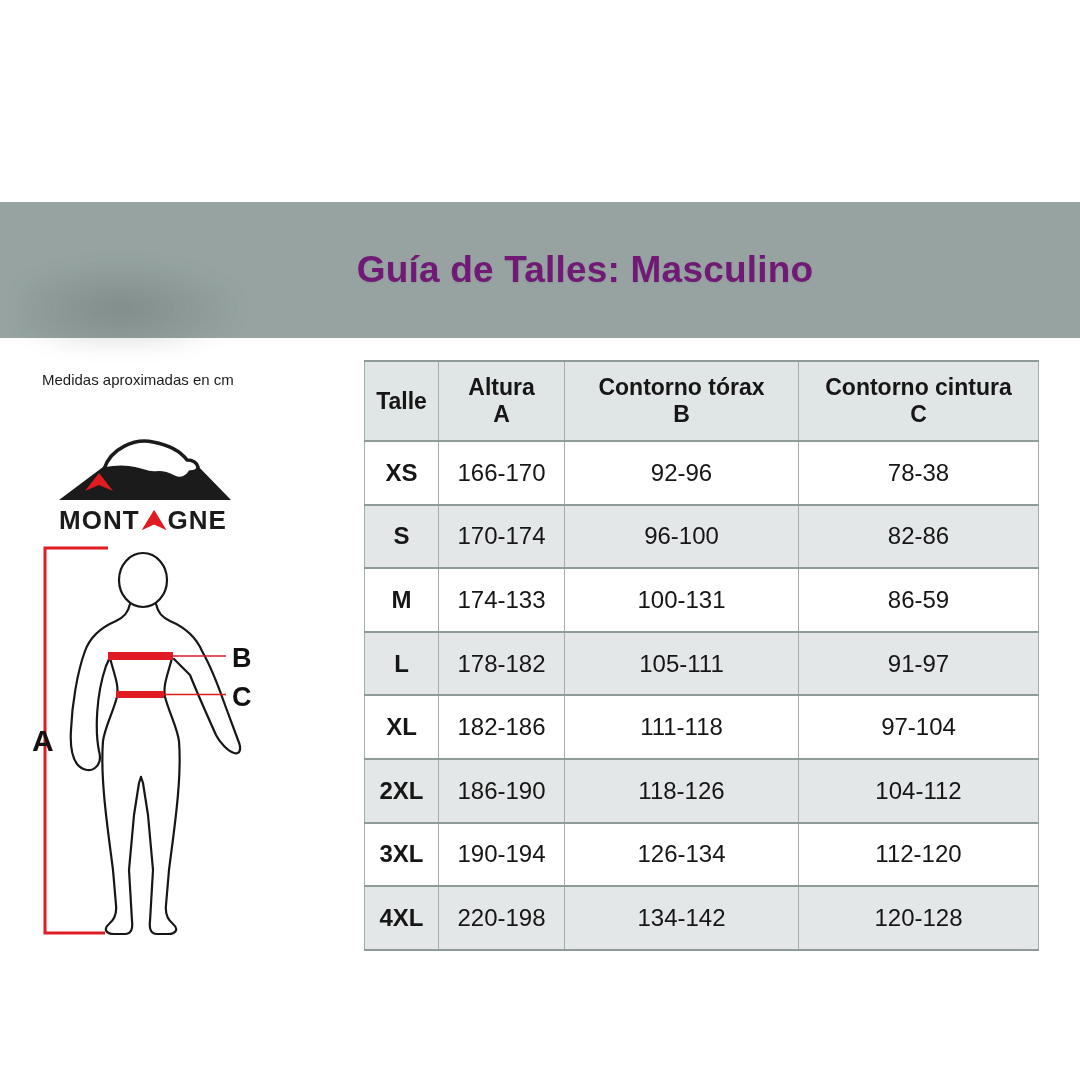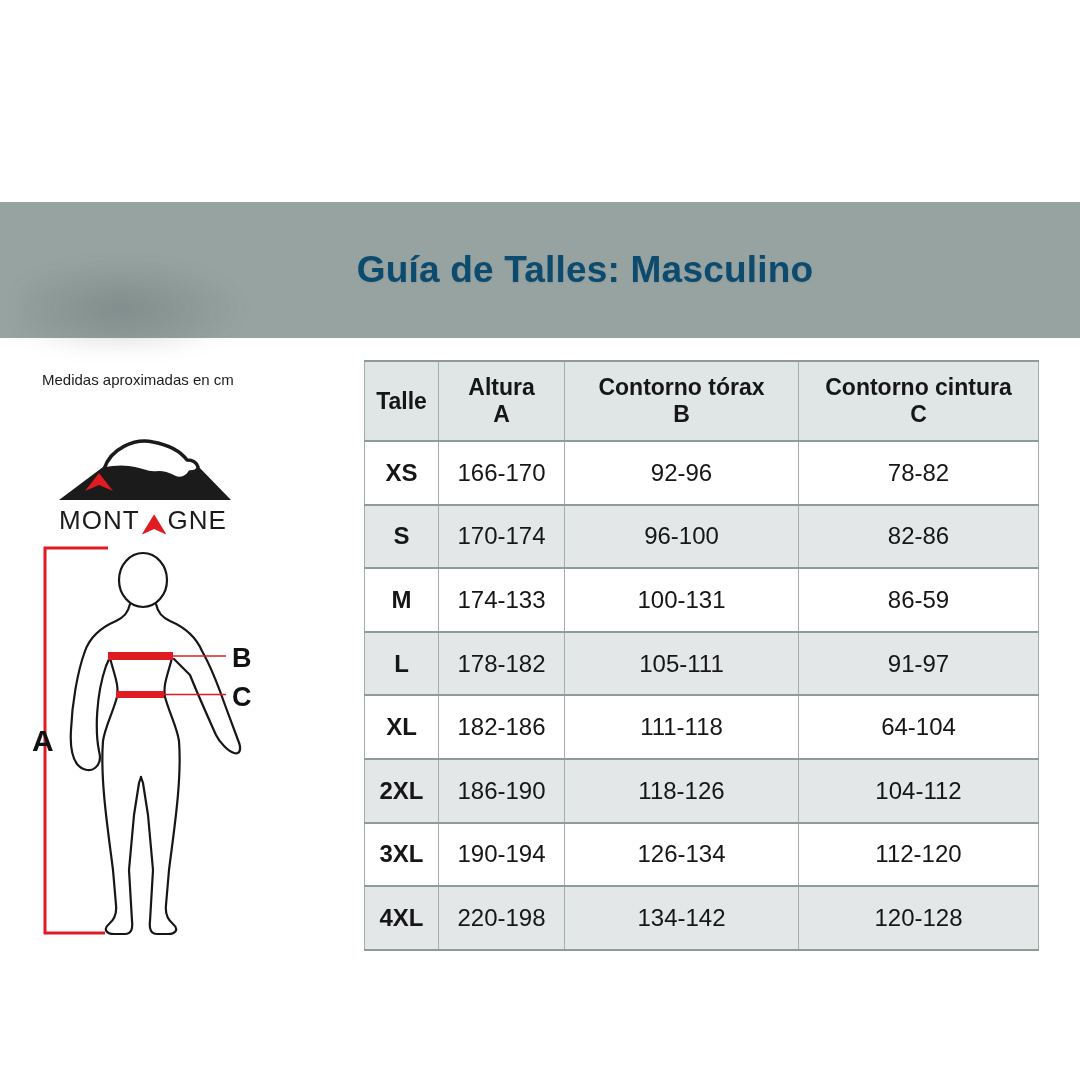--- a/index.html
+++ b/index.html
@@ -27,42 +27,42 @@
     background:var(--banner-bg);
     display:flex; align-items:center; justify-content:center;
   }
   .banner-smudge{
     position:absolute; left:18px; top:55px; width:230px; height:95px;
     background:radial-gradient(ellipse at 45% 55%, rgba(55,65,63,0.22), transparent 70%);
     filter:blur(7px);
     pointer-events:none;
   }
   .banner h1{
-    font-size:37px; font-weight:700; color:#0c4a6e;
+    font-size:37px; font-weight:700; color:#701a75;
     letter-spacing:0.2px;
     transform:translateX(45px);
     text-shadow:0 1px 2px rgba(0,0,0,0.08);
   }
 
   
   .intro{
     position:absolute; left:42px; top:366px; width:320px;
     font-size:15px; line-height:27px; color:#1c1c1c;
   }
   .intro .line2{font-weight:700;}
 
   
   .logo{
     position:absolute; left:45px; top:436px; width:196px;
   }
   .logo svg{display:block;}
   .wordmark{
-    display:flex; align-items:flex-end; justify-content:center;
+    display:flex; align-items:center; justify-content:center;
     margin-top:1px;
-    font-size:26px; font-weight:400; letter-spacing:1px; color:#1b1b1b;
+    font-size:26px; font-weight:700; letter-spacing:1px; color:#1b1b1b;
     transform:scaleY(0.98);
   }
   .wordmark .tri{
     display:inline-block; width:25px; height:21px; margin:0 1px 1px 2px;
     background:var(--accent-red);
     -webkit-clip-path:polygon(50% 0%,100% 100%,50% 72%,0% 100%);
     clip-path:polygon(50% 0%,100% 100%,50% 72%,0% 100%);
   }
 
   
@@ -185,21 +185,21 @@
         <div class="lbl">Contorno cintura</div>
         <div class="sub">C</div>
       </th>
     </tr>
   </thead>
   <tbody>
       <tr>
         <td class="size-col">XS</td>
         <td>166-170</td>
         <td>92-96</td>
-        <td>78-82</td>
+        <td>78-38</td>
       </tr>
       <tr class="alt">
         <td class="size-col">S</td>
         <td>170-174</td>
         <td>96-100</td>
         <td>82-86</td>
       </tr>
       <tr>
         <td class="size-col">M</td>
         <td>174-133</td>
@@ -209,21 +209,21 @@
       <tr class="alt">
         <td class="size-col">L</td>
         <td>178-182</td>
         <td>105-111</td>
         <td>91-97</td>
       </tr>
       <tr>
         <td class="size-col">XL</td>
         <td>182-186</td>
         <td>111-118</td>
-        <td>64-104</td>
+        <td>97-104</td>
       </tr>
       <tr class="alt">
         <td class="size-col">2XL</td>
         <td>186-190</td>
         <td>118-126</td>
         <td>104-112</td>
       </tr>
       <tr>
         <td class="size-col">3XL</td>
         <td>190-194</td>

